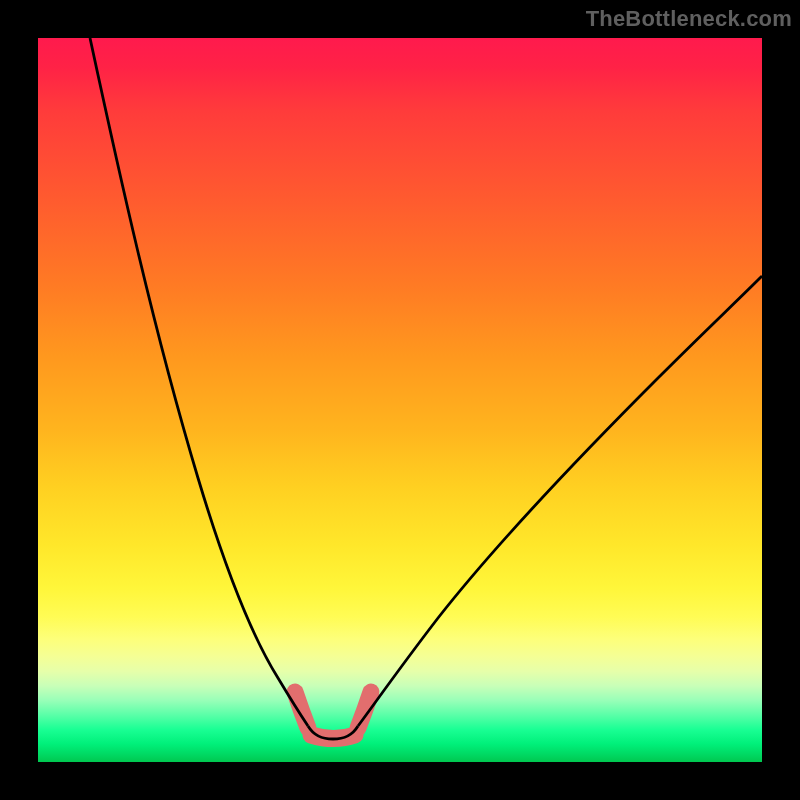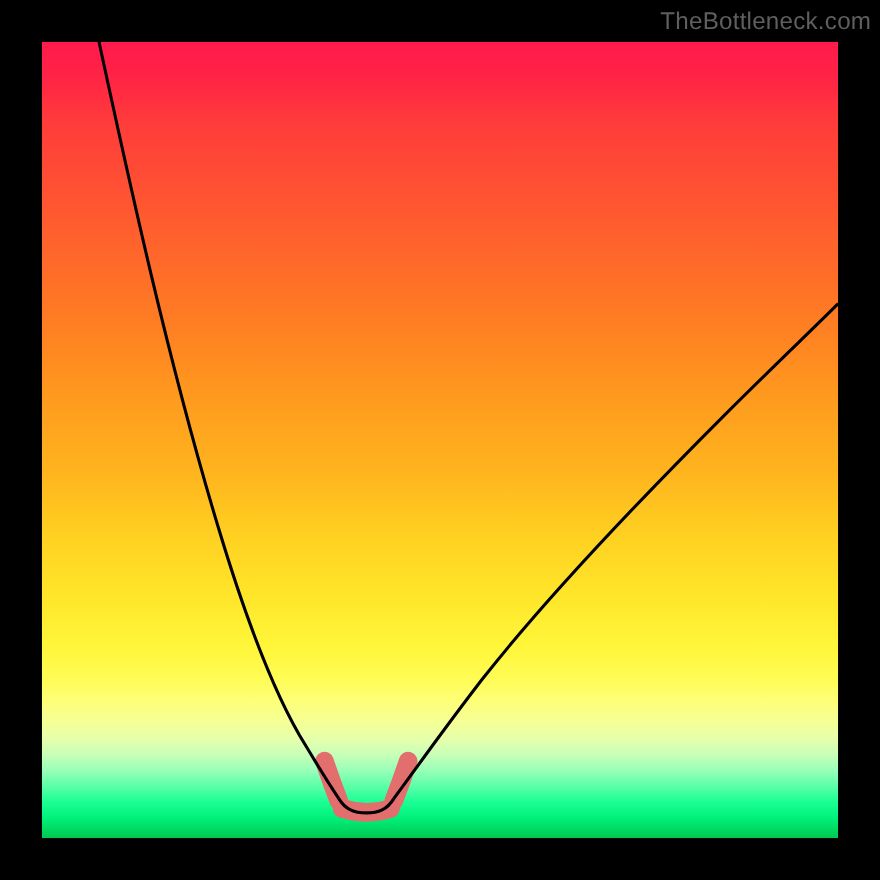--- a/index.html
+++ b/index.html
@@ -63,21 +63,21 @@
     left: 0;
     top: 0;
     width: 724px;
     height: 724px;
   }
   .watermark {
     position: absolute;
     right: 8px;
     top: 6px;
     font-size: 22px;
-    font-weight: 400;
+    font-weight: 700;
     color: #5f5f5f;
     letter-spacing: 0.2px;
     user-select: none;
   }
 </style>
 </head>
 <body>
 
 <div class="frame">
 

